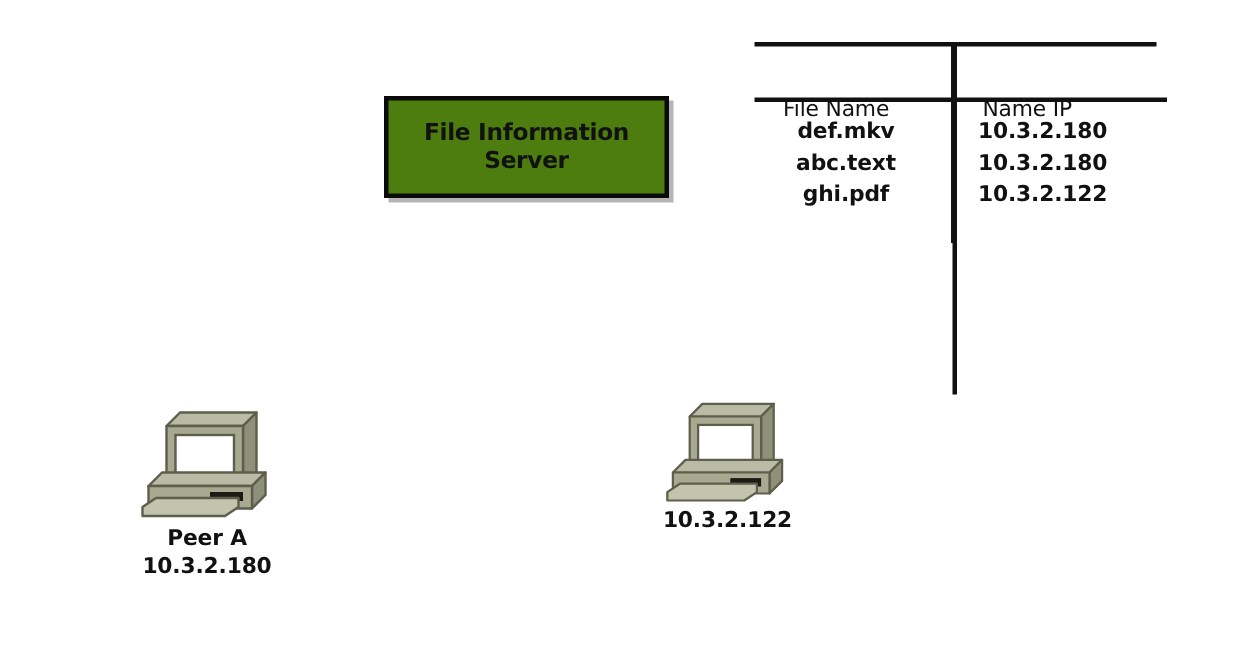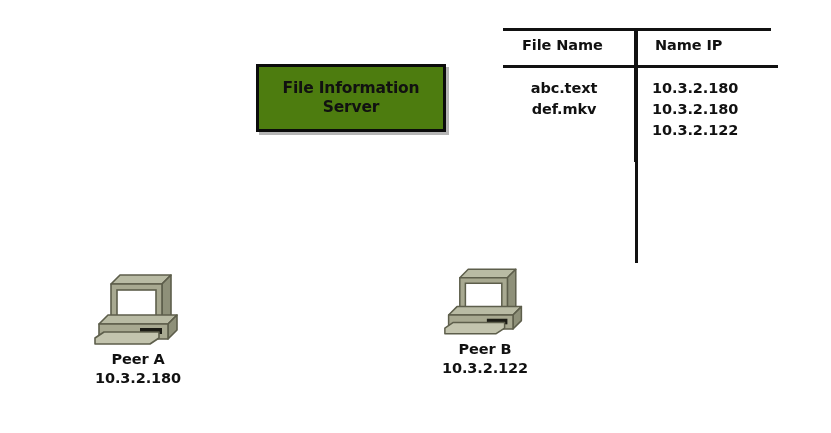--- a/index.html
+++ b/index.html
@@ -57,24 +57,25 @@
     background: #111111;
   }
   .rule-top    { left: 3px;  top: 6px;  width: 268px; height: 3px; }
   .rule-header { left: 3px;  top: 43px; width: 275px; height: 3px; }
   .rule-vert   { left: 134px; top: 6px;  width: 4px;  height: 134px; }
   .rule-vert2  { left: 135px; top: 140px; width: 3px; height: 101px; }
 
   .th, .td {
     position: absolute;
     font-size: 14.5px;
-    font-weight: bold;
+    font-weight: normal;
     color: #111111;
     white-space: nowrap;
     letter-spacing: -0.1px;
+    margin-top: 28px;
   }
   .th-file { left: 22px;  top: 15px; }
   .th-ip   { left: 155px; top: 15px; }
 
   .col-file { position: absolute; left: 0px;  top: 56px; width: 128px; text-align: center; }
   .col-ip   { position: absolute; left: 152px; top: 56px; width: 140px; text-align: left; }
   .cell {
     font-size: 14.5px;
     font-weight: bold;
     color: #111111;
@@ -120,22 +121,23 @@
   <div class="table-wrap">
     <div class="rule rule-top"></div>
     <div class="rule rule-header"></div>
     <div class="rule rule-vert"></div>
     <div class="rule rule-vert2"></div>
 
     <div class="th th-file">File Name</div>
     <div class="th th-ip">Name IP</div>
 
     <div class="col-file">
+      <div class="cell">def.mkv</div>
       <div class="cell">abc.text</div>
-      <div class="cell">def.mkv</div>
+      <div class="cell">ghi.pdf</div>
     </div>
 
     <div class="col-ip">
       <div class="cell">10.3.2.180</div>
       <div class="cell">10.3.2.180</div>
       <div class="cell">10.3.2.122</div>
     </div>
   </div>
 
   <div class="peer peer-a">
@@ -168,17 +170,16 @@
       <polygon points="18,12 27,3 78,3 69,12" fill="#b9bba4" stroke="#5d5e4b" stroke-width="1.6" stroke-linejoin="round"></polygon>
       <polygon points="69,12 78,3 78,45 69,54" fill="#8e9079" stroke="#5d5e4b" stroke-width="1.6" stroke-linejoin="round"></polygon>
       <rect x="18" y="12" width="51" height="42" fill="#a8a991" stroke="#5d5e4b" stroke-width="1.6" stroke-linejoin="round"></rect>
       <rect x="24" y="18" width="39" height="28" fill="#ffffff" stroke="#5d5e4b" stroke-width="1.6"></rect>
       <polygon points="6,52 15,43 84,43 75,52" fill="#b9bba4" stroke="#5d5e4b" stroke-width="1.6" stroke-linejoin="round"></polygon>
       <polygon points="75,52 84,43 84,58 75,67" fill="#8e9079" stroke="#5d5e4b" stroke-width="1.6" stroke-linejoin="round"></polygon>
       <rect x="6" y="52" width="69" height="15" fill="#a8a991" stroke="#5d5e4b" stroke-width="1.6" stroke-linejoin="round"></rect>
       <rect x="47" y="56" width="22" height="6" fill="#1b1b14"></rect>
       <polygon points="2,66 11,60 66,60 66,66 57,72 2,72" fill="#c3c4ae" stroke="#5d5e4b" stroke-width="1.6" stroke-linejoin="round"></polygon>
     </svg>
-    <div class="peer-name">Peer B</div>
     <div class="peer-ip">10.3.2.122</div>
   </div>
 
 </div>
 
 </body></html>

